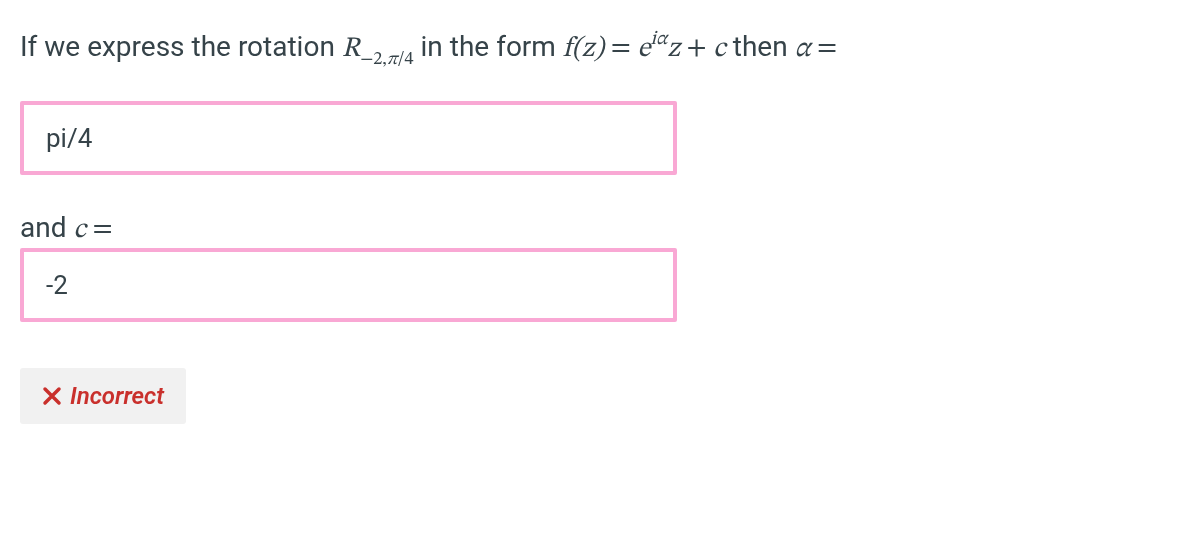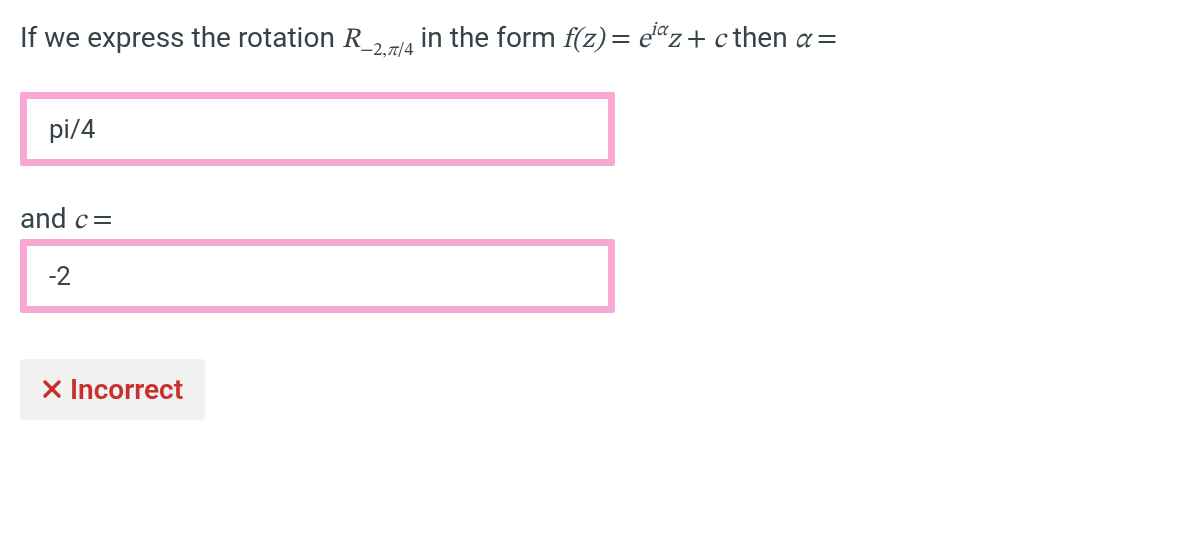--- a/index.html
+++ b/index.html
@@ -12,20 +12,21 @@
       background: #ffffff;
       padding: 18px 20px;
       color: #3a4a52;
       width: 1200px;
     }
     .question-text {
       font-size: 28px;
       color: #364349;
       margin-bottom: 30px;
       line-height: 1.3;
+      margin-top: 9px;
     }
     .math {
       font-family: 'Cambria Math', 'STIX Two Math', 'Latin Modern Math', Georgia, serif;
     }
     .math-italic {
       font-family: 'Cambria Math', 'STIX Two Math', 'Latin Modern Math', Georgia, serif;
       font-style: italic;
     }
     .subscript {
       font-size: 0.65em;
@@ -33,23 +34,23 @@
       position: relative;
       top: 0.05em;
     }
     .superscript {
       font-size: 0.7em;
       vertical-align: super;
       position: relative;
       top: -0.1em;
     }
     .input-field {
-      width: 595px;
+      width: 657px;
       height: 74px;
-      border: 7px solid #f9a8d4;
+      border: 4px solid #f9a8d4;
       border-radius: 2px;
       padding: 0 22px;
       font-size: 26px;
       color: #364349;
       background: #ffffff;
       display: flex;
       align-items: center;
       margin-bottom: 36px;
     }
     .sub-label {
@@ -59,23 +60,24 @@
     .feedback-badge {
       display: inline-flex;
       align-items: center;
       background: #f1f1f1;
       border-radius: 3px;
       padding: 14px 22px;
       margin-top: 10px;
     }
     .feedback-text {
       color: #c9302c;
-      font-size: 28px;
+      font-size: 24px;
       font-weight: 600;
       margin-left: 8px;
+      font-style: italic;
     }
     .x-icon {
       color: #c9302c;
       font-size: 22px;
       font-weight: bold;
     }
     .x-icon svg {
       display: block;
     }
   </style>

